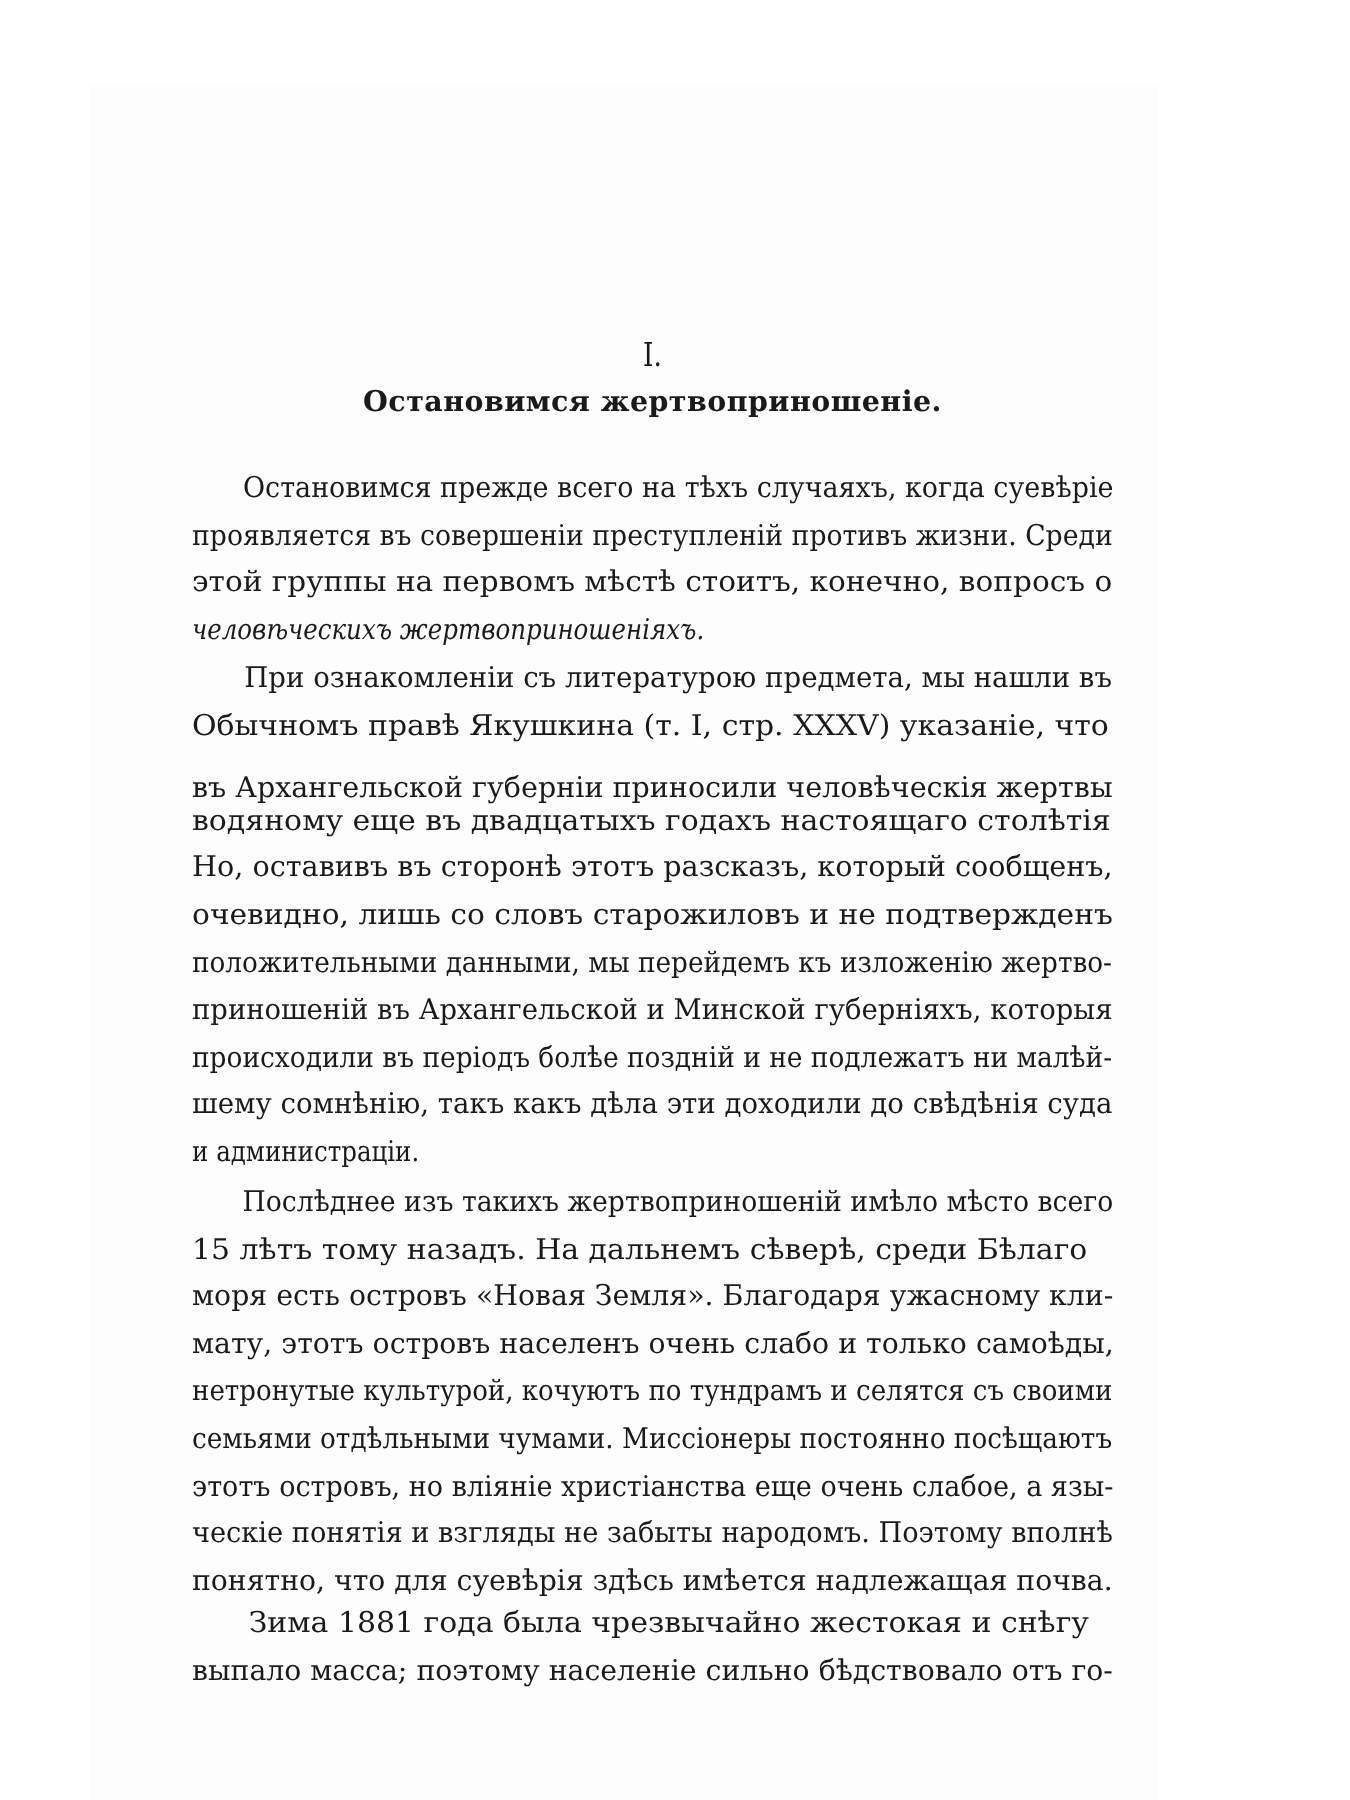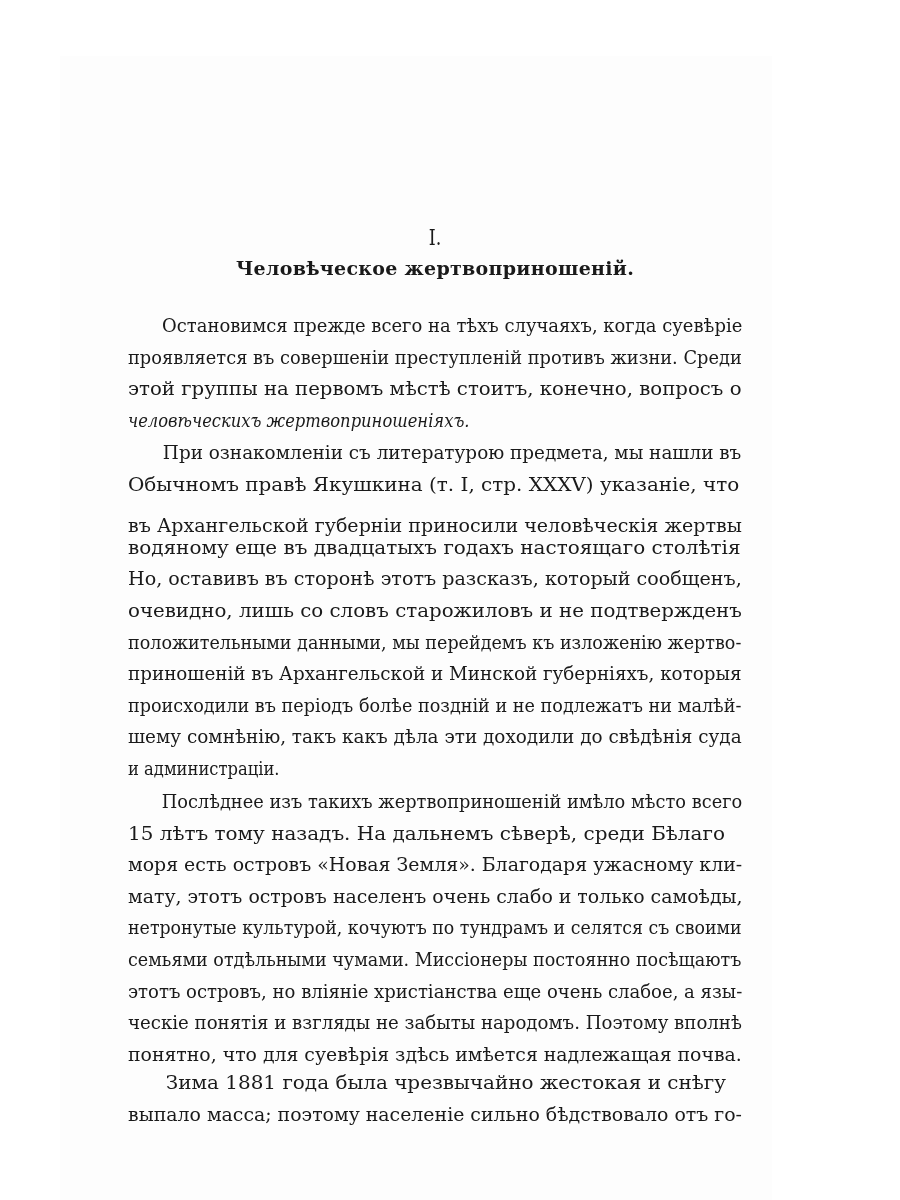--- a/index.html
+++ b/index.html
@@ -32,21 +32,21 @@
   .line.indent { padding-left: 36px; box-sizing: border-box; }
   .italic { font-style: italic; }
 </style>
 </head>
 <body>
 
 <div class="page"></div>
 
 <div class="text-block">
   <div class="chapter-num">I.</div>
-  <div class="chapter-title">Человѣческое жертвоприношеній.</div>
+  <div class="chapter-title">Остановимся жертвоприношеніе.</div>
   <div id="lines">
       <div>
         <div class="line indent" style="top: 309px; text-align: left; width: auto; display: inline-block; transform: scaleX(0.945);">Остановимся прежде всего на тѣхъ случаяхъ, когда суевѣріе</div>
         <div class="line" style="top: 340.6px; text-align: left; width: auto; display: inline-block; transform: scaleX(0.937);">проявляется въ совершеніи преступленій противъ жизни. Среди</div>
         <div class="line" style="top: 372.2px; text-align: left; width: auto; display: inline-block; transform: scaleX(1.037);">этой группы на первомъ мѣстѣ стоитъ, конечно, вопросъ о</div>
         <div class="line last italic" style="top: 403.8px; text-align: left; width: auto; display: inline-block; transform: scaleX(0.86);">человѣческихъ жертвоприношеніяхъ.</div>
       </div>
       <div>
         <div class="line indent" style="top: 436px; text-align: left; width: auto; display: inline-block; transform: scaleX(0.968);">При ознакомленіи съ литературою предмета, мы нашли въ</div>
         <div class="line" style="top: 467.6px; text-align: left; width: auto; display: inline-block; transform: scaleX(1.05);">Обычномъ правѣ Якушкина (т. I, стр. XXXV) указаніе, что</div>

